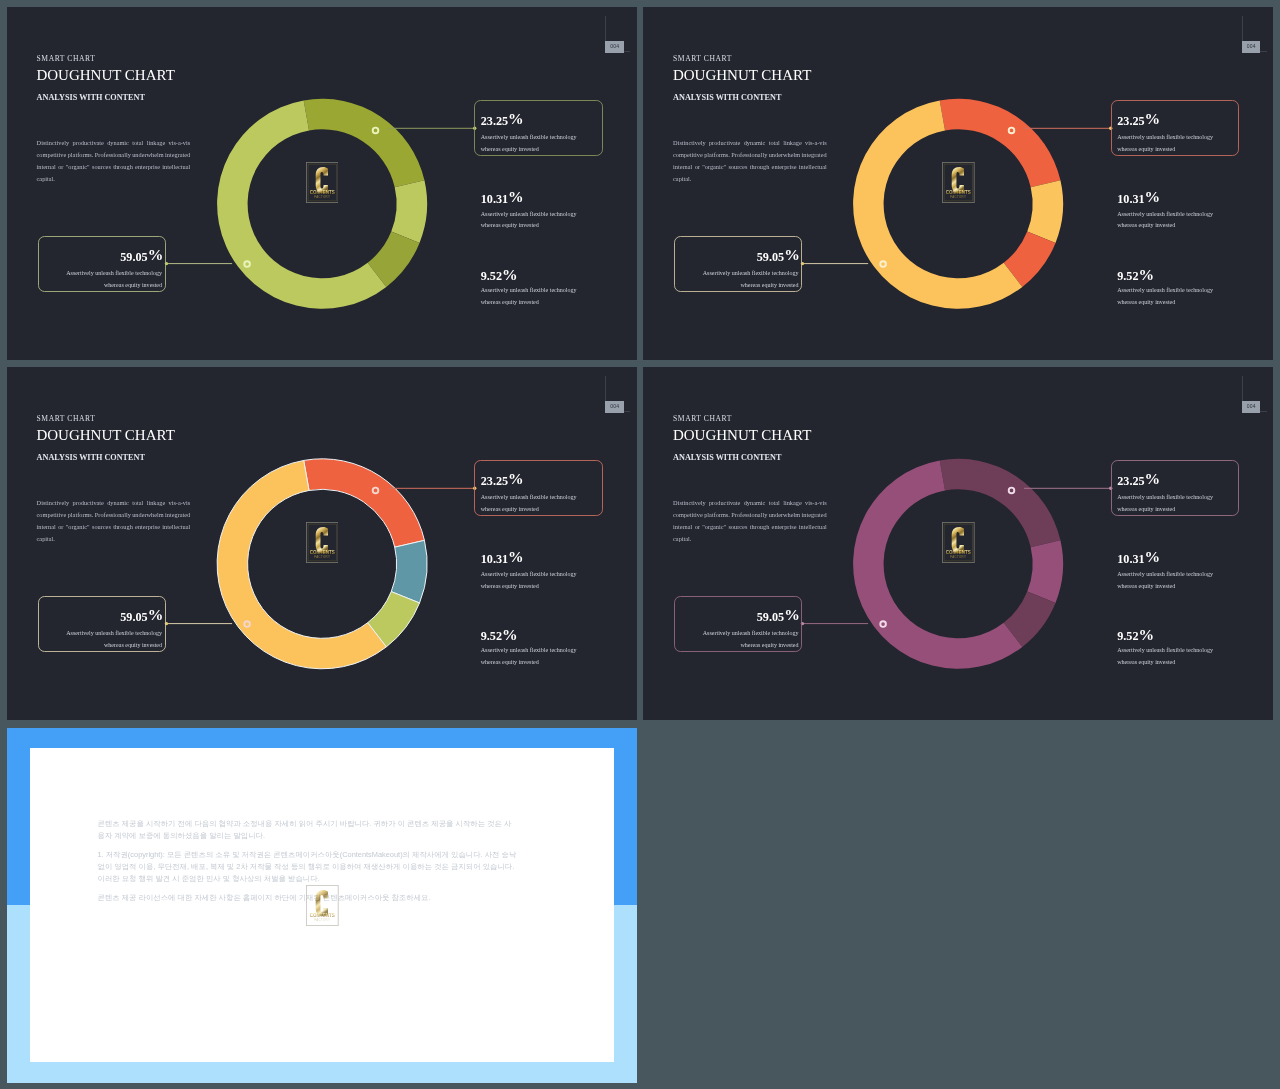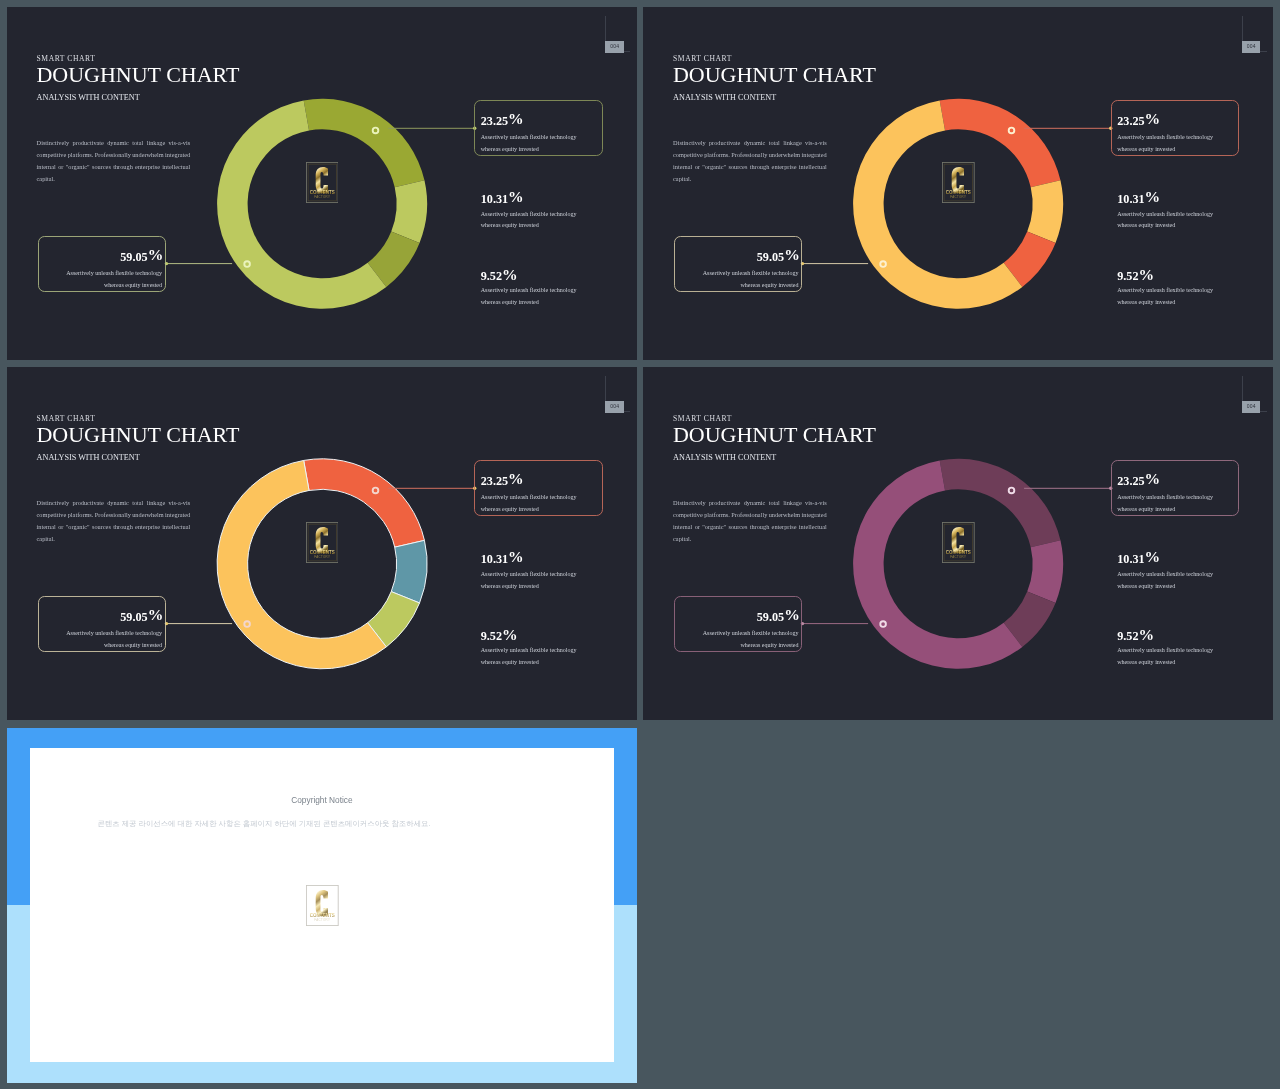--- a/index.html
+++ b/index.html
@@ -9,23 +9,23 @@
   .slide{position:absolute;background:#23252f;overflow:hidden;}
   .s1{left:6.9px;  top:7.2px;   width:630.1px;height:353.1px;}
   .s2{left:643.4px;top:7.2px;   width:629.9px;height:353.1px;}
   .s3{left:6.9px;  top:367.3px; width:630.1px;height:353.1px;}
   .s4{left:643.4px;top:367.3px; width:629.9px;height:353.1px;}
   .s5{left:6.9px;  top:727.5px; width:630.1px;height:355.7px;}
 
   
   .eyebrow{position:absolute;left:29.7px;top:46.4px;font-size:7.6px;letter-spacing:.55px;color:#dcdee4;
            font-family:"Liberation Serif",serif;white-space:nowrap;text-align:center;}
-  .maintitle{position:absolute;left:29.5px;top:55.5px;font-size:22px;line-height:24px;color:#ffffff;
+  .maintitle{position:absolute;left:29.5px;top:55.5px;font-size:15px;line-height:24px;color:#ffffff;
              white-space:nowrap;font-family:"Liberation Serif",serif;}
-  .subtitle{position:absolute;left:29.7px;top:85.5px;font-size:8.2px;font-weight:normal;
+  .subtitle{position:absolute;left:29.7px;top:85.5px;font-size:8.2px;font-weight:bold;
             color:#e4e7ed;white-space:nowrap;font-family:"Liberation Serif",serif;}
   .bodycopy{position:absolute;left:29.7px;top:130.0px;width:153.7px;font-size:6.3px;line-height:11.85px;
             color:#b9bdc7;font-family:"Liberation Serif",serif;}
   .bodycopy div{display:flex;justify-content:space-between;white-space:pre;}
   .bodycopy div:last-child{display:block;}
 
   
   .pgwrap{position:absolute;left:598.6px;top:8.7px;width:25px;height:47px;}
   .pgline-v{position:absolute;left:0;top:0;width:0.8px;height:35px;background:#3c404b;}
   .pgline-h{position:absolute;left:0;top:35.5px;width:25px;height:0.8px;background:#3c404b;}
@@ -367,22 +367,23 @@
          L9.7 12.95 C9.7 7.9 12.6 5.0 17.0 5.0 C18.9 5.0 20.6 5.5 22.0 6.7 Z"></path>
     <text data-name="logo-line1" x="16.3" y="32.2" text-anchor="middle" font-family="'Liberation Sans',sans-serif" font-weight="bold" font-size="4.5" letter-spacing="0.05" fill="url(#lg3t)">CONTENTS</text>
     <text data-name="logo-line2" x="16.3" y="36.4" text-anchor="middle" font-family="'Liberation Sans',sans-serif" font-size="2.9" letter-spacing="0.35" fill="#9b8744">FACTORY</text>
   </svg>
   </div>
   </div>
     <div class="slide s5" data-name="slide-5-copyright">
     <div class="cp-bg" data-name="copyright-bg-top"></div>
     <div class="cp-bg2" data-name="copyright-bg-bottom"></div>
     <div class="cp-paper" data-name="copyright-paper"></div>
-    <div class="cp-sub" data-name="copyright-subtitle">Copyright Notice</div>
     <div class="cp-body" data-name="copyright-body">
+        <p data-name="copyright-paragraph">콘텐츠 제공을 시작하기 전에 다음의 협약과 소정내용 자세히 읽어 주시기 바랍니다. 귀하가 이 콘텐츠 제공을 시작하는 것은 사용자 계약에 보증에 동의하셨음을 알리는 말입니다.</p>
+        <p data-name="copyright-paragraph">1. 저작권(copyright): 모든 콘텐츠의 소유 및 저작권은 콘텐츠메이커스아웃(ContentsMakeout)의 제작사에게 있습니다. 사전 승낙 없이 영업적 이용, 무단전재, 배포, 복제 및 2차 저작물 작성 등의 행위로 이용하여 재생산하게 이용하는 것은 금지되어 있습니다. 이러한 요청 행위 발견 시 준엄한 민사 및 형사상의 처벌을 받습니다.</p>
         <p data-name="copyright-paragraph">콘텐츠 제공 라이선스에 대한 자세한 사항은 홈페이지 하단에 기재된 콘텐츠메이커스아웃 참조하세요.</p>
       </div>
     <div class="logo cp-logo" style="width:32.6px;height:41px;" data-name="contents-logo">
   <svg width="32.6" height="41" viewBox="0 0 32.6 41" data-name="logo-artwork">
     <defs>
       <linearGradient id="lg4g" x1="0" y1="0" x2="0.35" y2="1">
         <stop offset="0" stop-color="#6d5a24"></stop>
               <stop offset="0.10" stop-color="#fdf3c8"></stop>
         <stop offset="0.26" stop-color="#d8b75f"></stop>
               <stop offset="0.42" stop-color="#8c6f2a"></stop>

